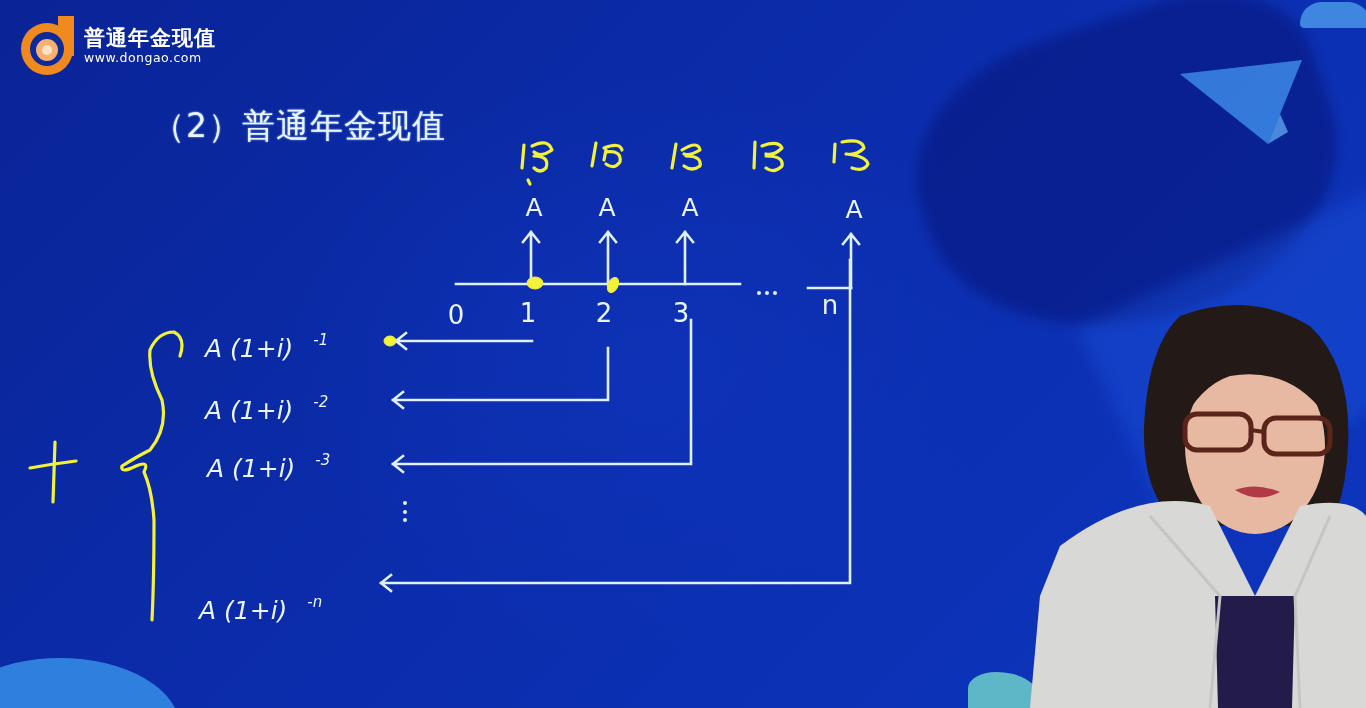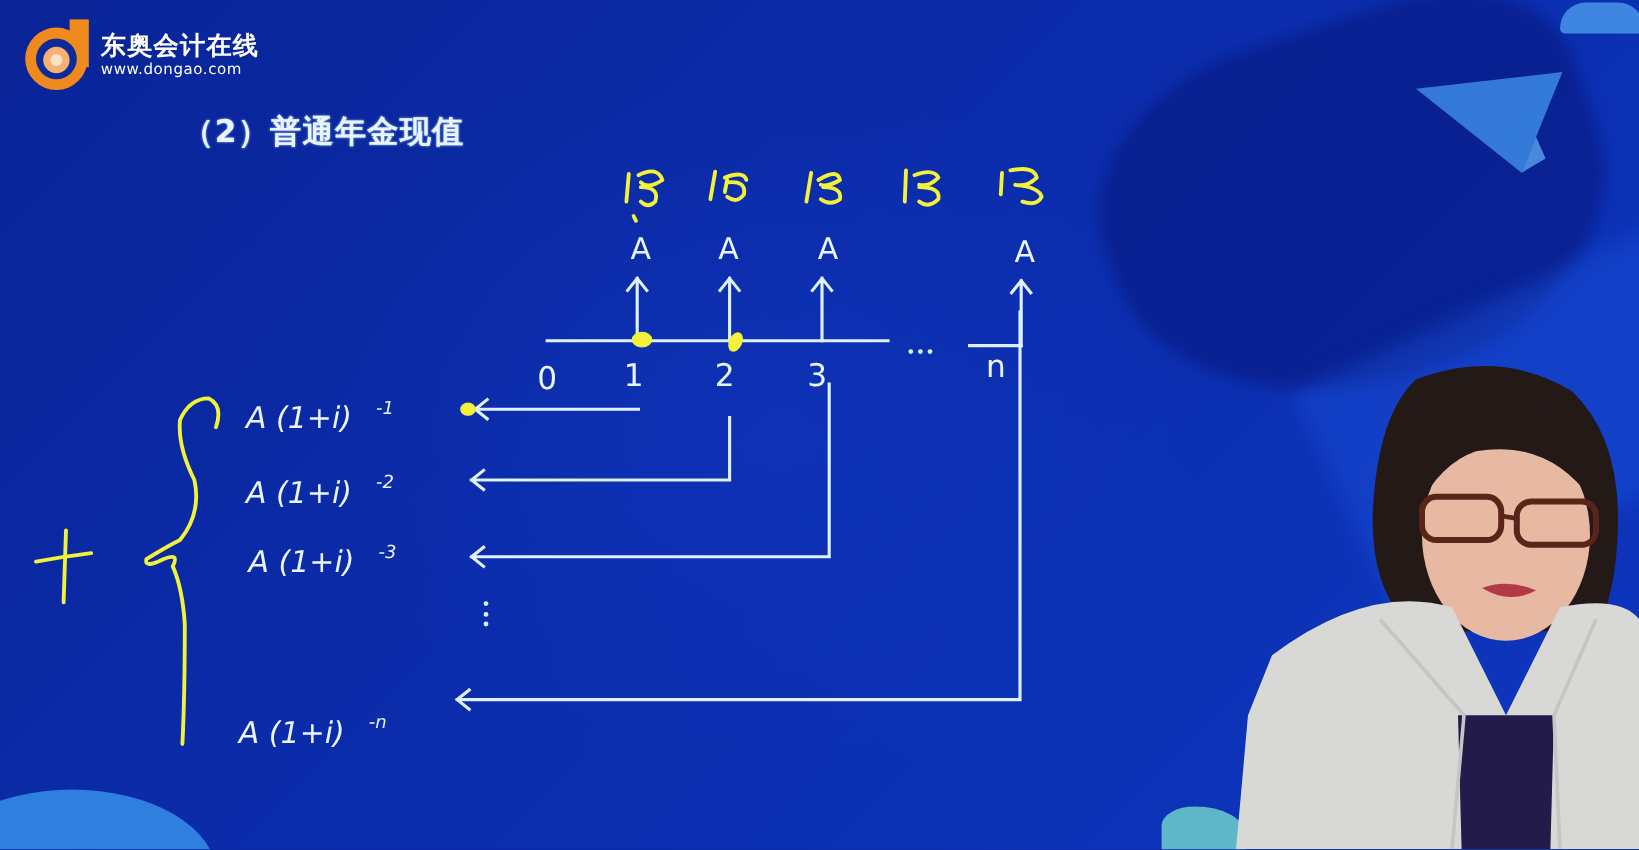--- a/index.html
+++ b/index.html
@@ -39,22 +39,22 @@
   }
 
   
   .logo { position: absolute; left: 18px; top: 16px; display: flex; align-items: center; gap: 8px; }
   .logo-mark { width: 58px; height: 60px; position: relative; }
   .logo-text { display: flex; flex-direction: column; }
   .logo-cn { color: #ffffff; font-size: 21px; font-weight: bold; letter-spacing: 1px; line-height: 24px; }
   .logo-url { color: #ffffff; font-size: 12.5px; font-weight: normal; letter-spacing: 0.5px; line-height: 16px; }
 
   .slide-title {
-    position: absolute; left: 152px; top: 92px;
-    color: #eaf4ff; font-size: 26px; font-weight: bold; letter-spacing: 1px;
+    position: absolute; left: 152px; top: 104px;
+    color: #eaf4ff; font-size: 33px; font-weight: normal; letter-spacing: 1px;
     text-shadow: 0 0 2px #9fd0ff;
   }
 
   .svg-layer { position: absolute; left: 0; top: 0; width: 1366px; height: 708px; }
   .t-white { fill: #e9f5ff; font-family: "DejaVu Sans", "Liberation Sans", sans-serif; }
   .hand { fill: none; stroke: #f2f23a; stroke-width: 3.2; stroke-linecap: round; stroke-linejoin: round; }
   .line { stroke: #dff0ff; stroke-width: 2.6; fill: none; stroke-linecap: square; }
 
   .formula { position: absolute; color: #eaf5ff; font-size: 25px; white-space: nowrap; font-style: italic; }
   .formula .exp { font-size: 15px; position: relative; top: -12px; margin-left: 20px; }
@@ -77,21 +77,21 @@
 
   <div class="logo">
     <svg class="logo-mark" viewBox="0 0 58 60">
       <rect x="40" y="0" width="16" height="40" fill="#f0891e"></rect>
       <circle cx="29" cy="33" r="26" fill="#f0891e"></circle>
       <circle cx="29" cy="33" r="17" fill="#0b2a9c"></circle>
       <circle cx="29" cy="34" r="11" fill="#f7b070"></circle>
       <circle cx="29" cy="34" r="5" fill="#fde3c6"></circle>
     </svg>
     <div class="logo-text">
-      <span class="logo-cn">东奥会计在线</span>
+      <span class="logo-cn">普通年金现值</span>
       <span class="logo-url">www.dongao.com</span>
     </div>
   </div>
 
   <div class="slide-title">（2）普通年金现值</div>
 
   <svg class="svg-layer" viewBox="0 0 1366 708">
 
     <g>
       <g class="hand">

